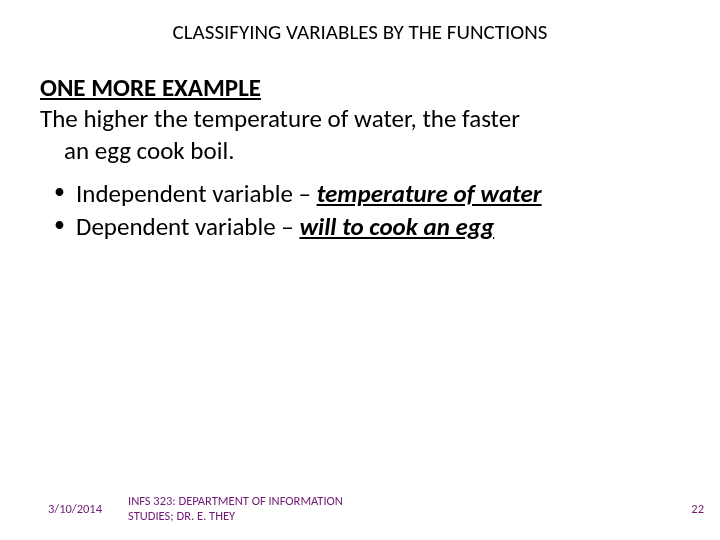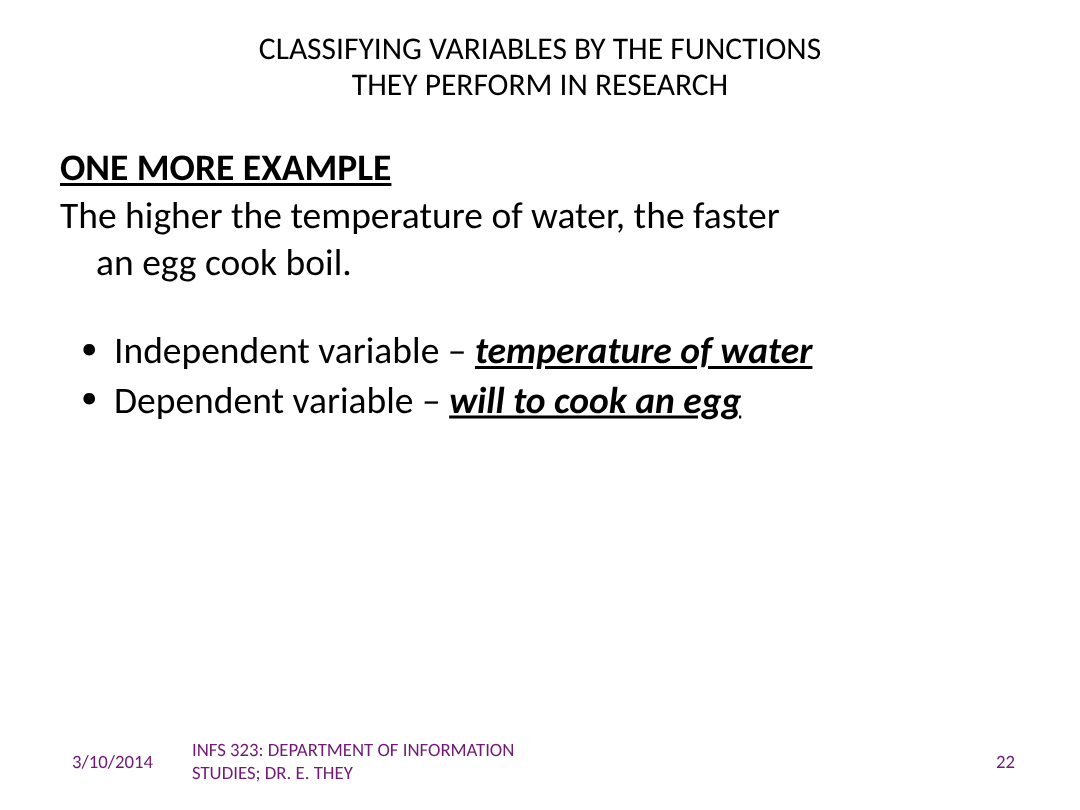--- a/index.html
+++ b/index.html
@@ -25,21 +25,21 @@
     }
     .content {
       font-size: 25px;
       line-height: 1.25;
     }
     .example-heading {
       font-weight: bold;
       text-decoration: underline;
     }
     .example-text {
-      margin-bottom: 28px;
+      margin-bottom: 12px;
     }
     .example-text .indent {
       display: block;
       padding-left: 24px;
     }
     .bullet-list {
       list-style: none;
       padding-left: 8px;
     }
     .bullet-list li {
@@ -70,29 +70,28 @@
       justify-content: space-between;
       align-items: center;
       font-size: 12.5px;
       color: #701a75;
     }
     .footer-center {
       line-height: 1.25;
       flex: 1;
     }
     .footer-left { flex: 0 0 auto; min-width: 80px; }
-    .footer-right { flex: 0 0 auto; min-width: 40px; text-align: left; }
+    .footer-right { flex: 0 0 auto; min-width: 40px; text-align: right; }
   </style>
 </head>
 <body>
 
 <div class="slide">
   <h1 class="title">
     <span>CLASSIFYING VARIABLES BY THE FUNCTIONS</span><br>
-    <span>THEY PERFORM IN RESEARCH</span>
   </h1>
 
   <div class="content">
     <div class="example-heading">ONE MORE EXAMPLE</div>
     <div class="example-text">
       <span>The higher the temperature of water, the faster</span>
       <span class="indent">an egg cook boil.</span>
     </div>
 
     <ul class="bullet-list">

